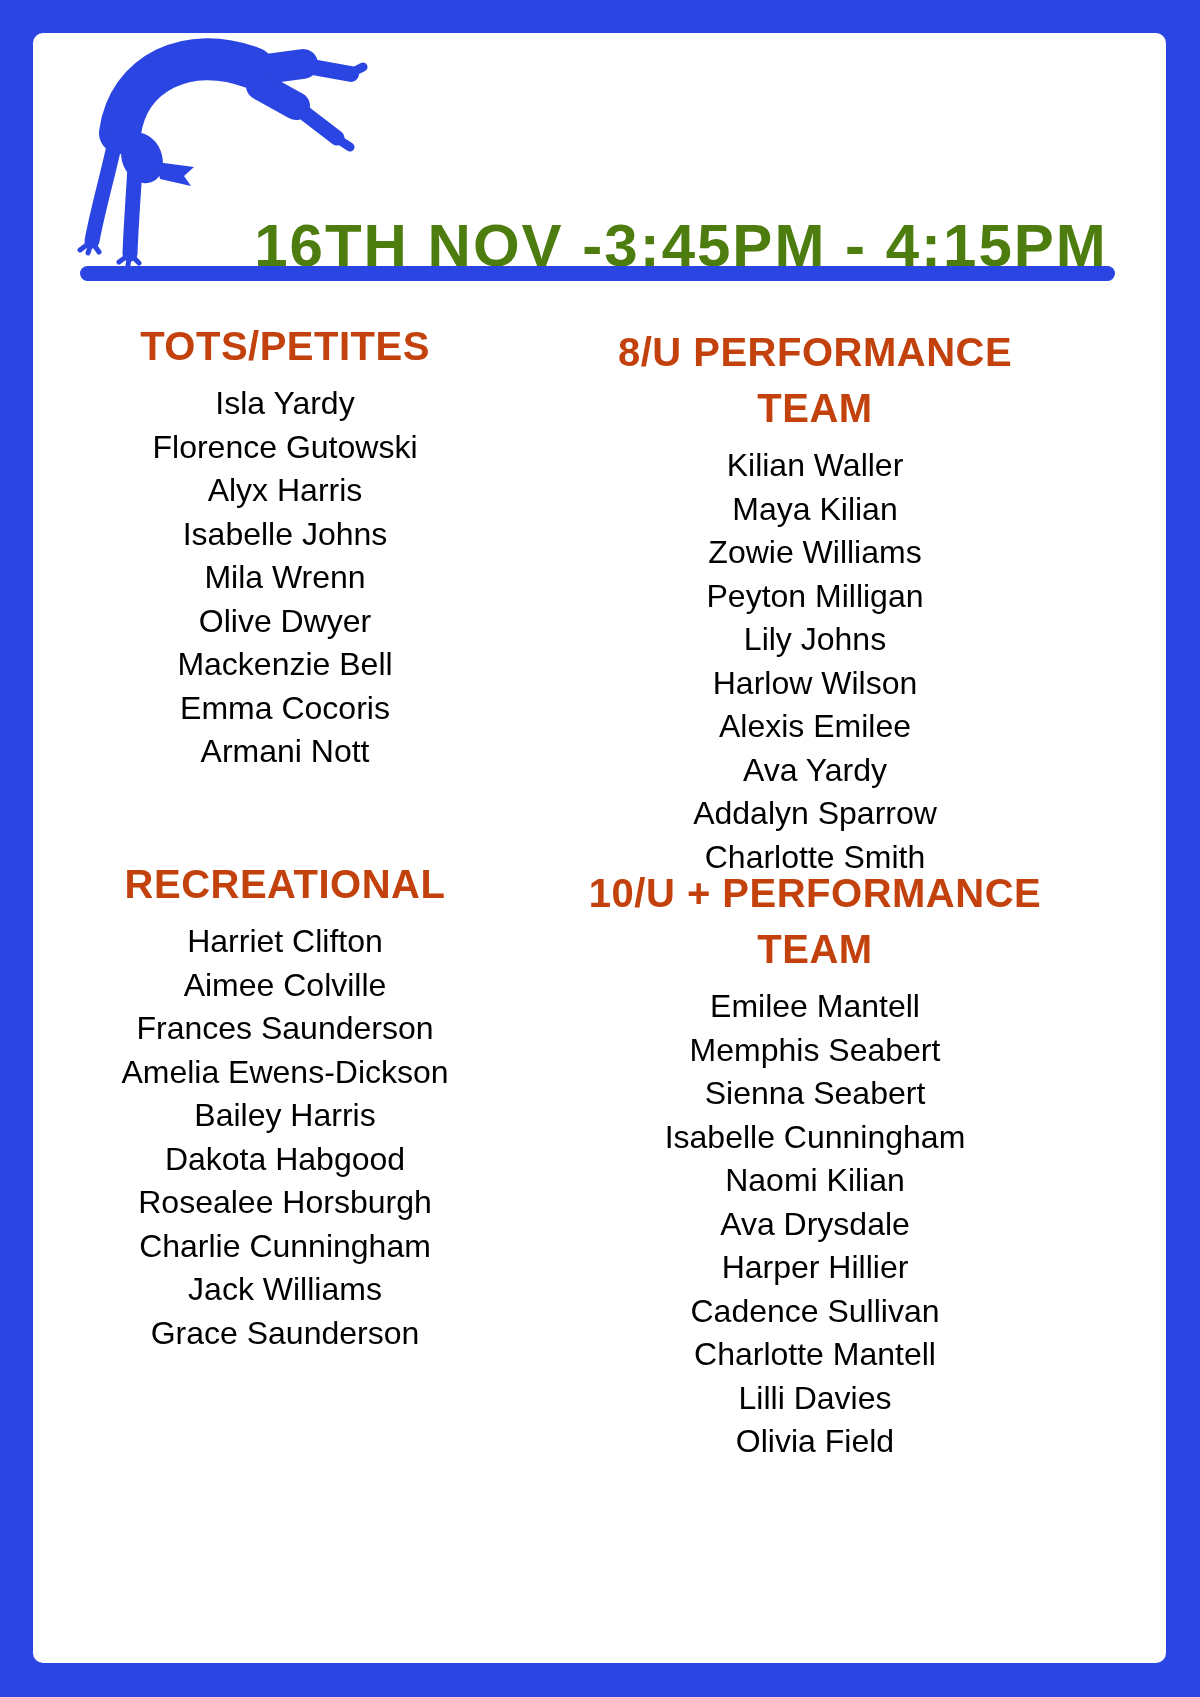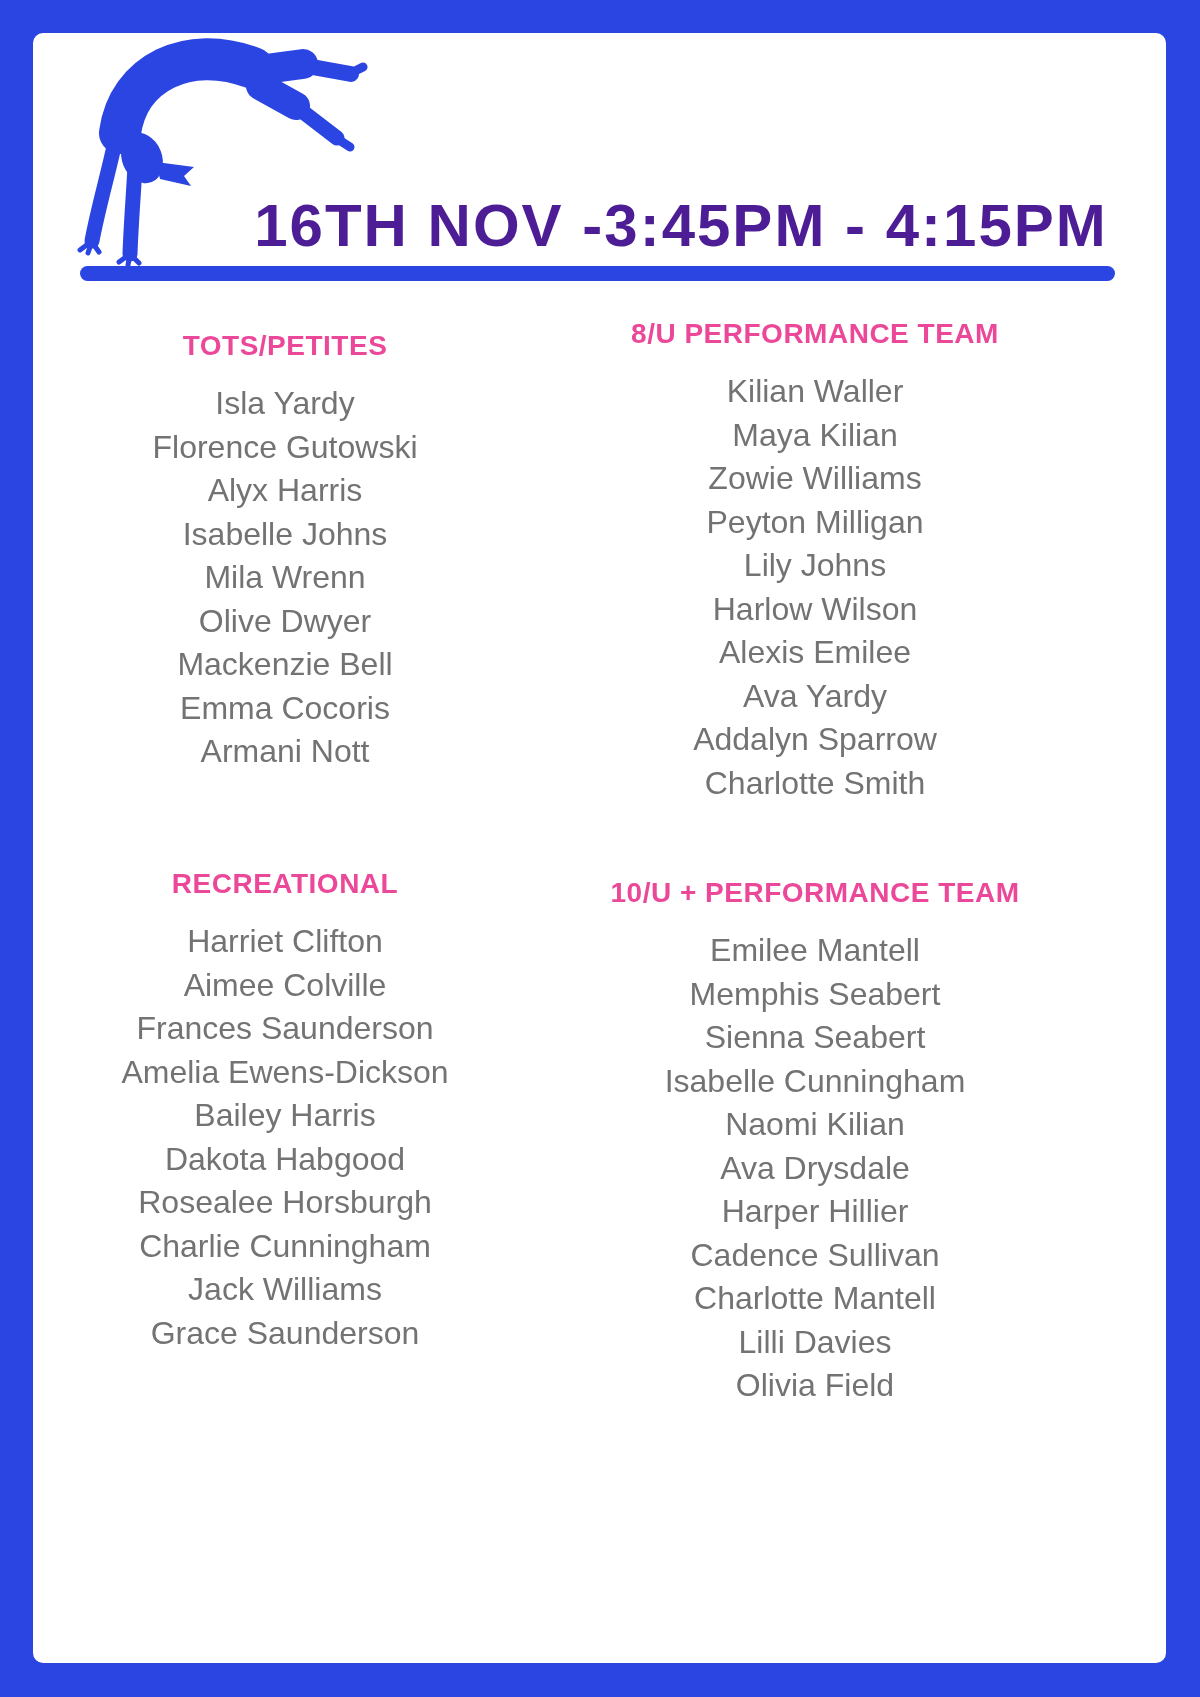--- a/index.html
+++ b/index.html
@@ -39,57 +39,57 @@
     text-align: center;
     font-size: 130px;
     font-weight: bold;
     letter-spacing: 9px;
     line-height: 1.05;
     color: #2B45E2;
     white-space: nowrap;
   }
   .subtitle {
     position: absolute;
-    left: 201px; top: 196px;
+    left: 201px; top: 216px;
     width: 960px;
     text-align: center;
     font-size: 60px;
     font-weight: bold;
     letter-spacing: 2px;
     line-height: 1;
-    color: #4c1d95;
+    color: #4d7c0f;
     white-space: nowrap;
   }
   .divider {
     position: absolute;
     left: 80px; top: 266px;
     width: 1035px; height: 15px;
     border-radius: 9px;
     background: #2B45E2;
   }
   .section {
     position: absolute;
     text-align: center;
   }
   .section h2 {
     margin: 0 auto 8px auto;
-    font-size: 28px;
+    font-size: 40px;
     font-weight: bold;
     line-height: 56px;
     letter-spacing: 0.5px;
-    color: #ec4899;
+    color: #c2410c;
   }
   .section.right h2 { max-width: 500px; }
   .section .name {
     font-size: 32px;
     line-height: 43.5px;
-    color: #737373;
+    color: #000000;
   }
   #sec-tots          { left: 60px;  top: 318px; width: 450px; }
-  #sec-perf8         { left: 525px; top: 306px; width: 580px; }
+  #sec-perf8         { left: 525px; top: 324px; width: 580px; }
   #sec-recreational  { left: 60px;  top: 856px; width: 450px; }
   #sec-perf10        { left: 525px; top: 865px; width: 580px; }
 </style>
 </head>
 <body>
 
 <div class="poster">
   <div class="frame"></div>
   <div class="panel"></div>
 

